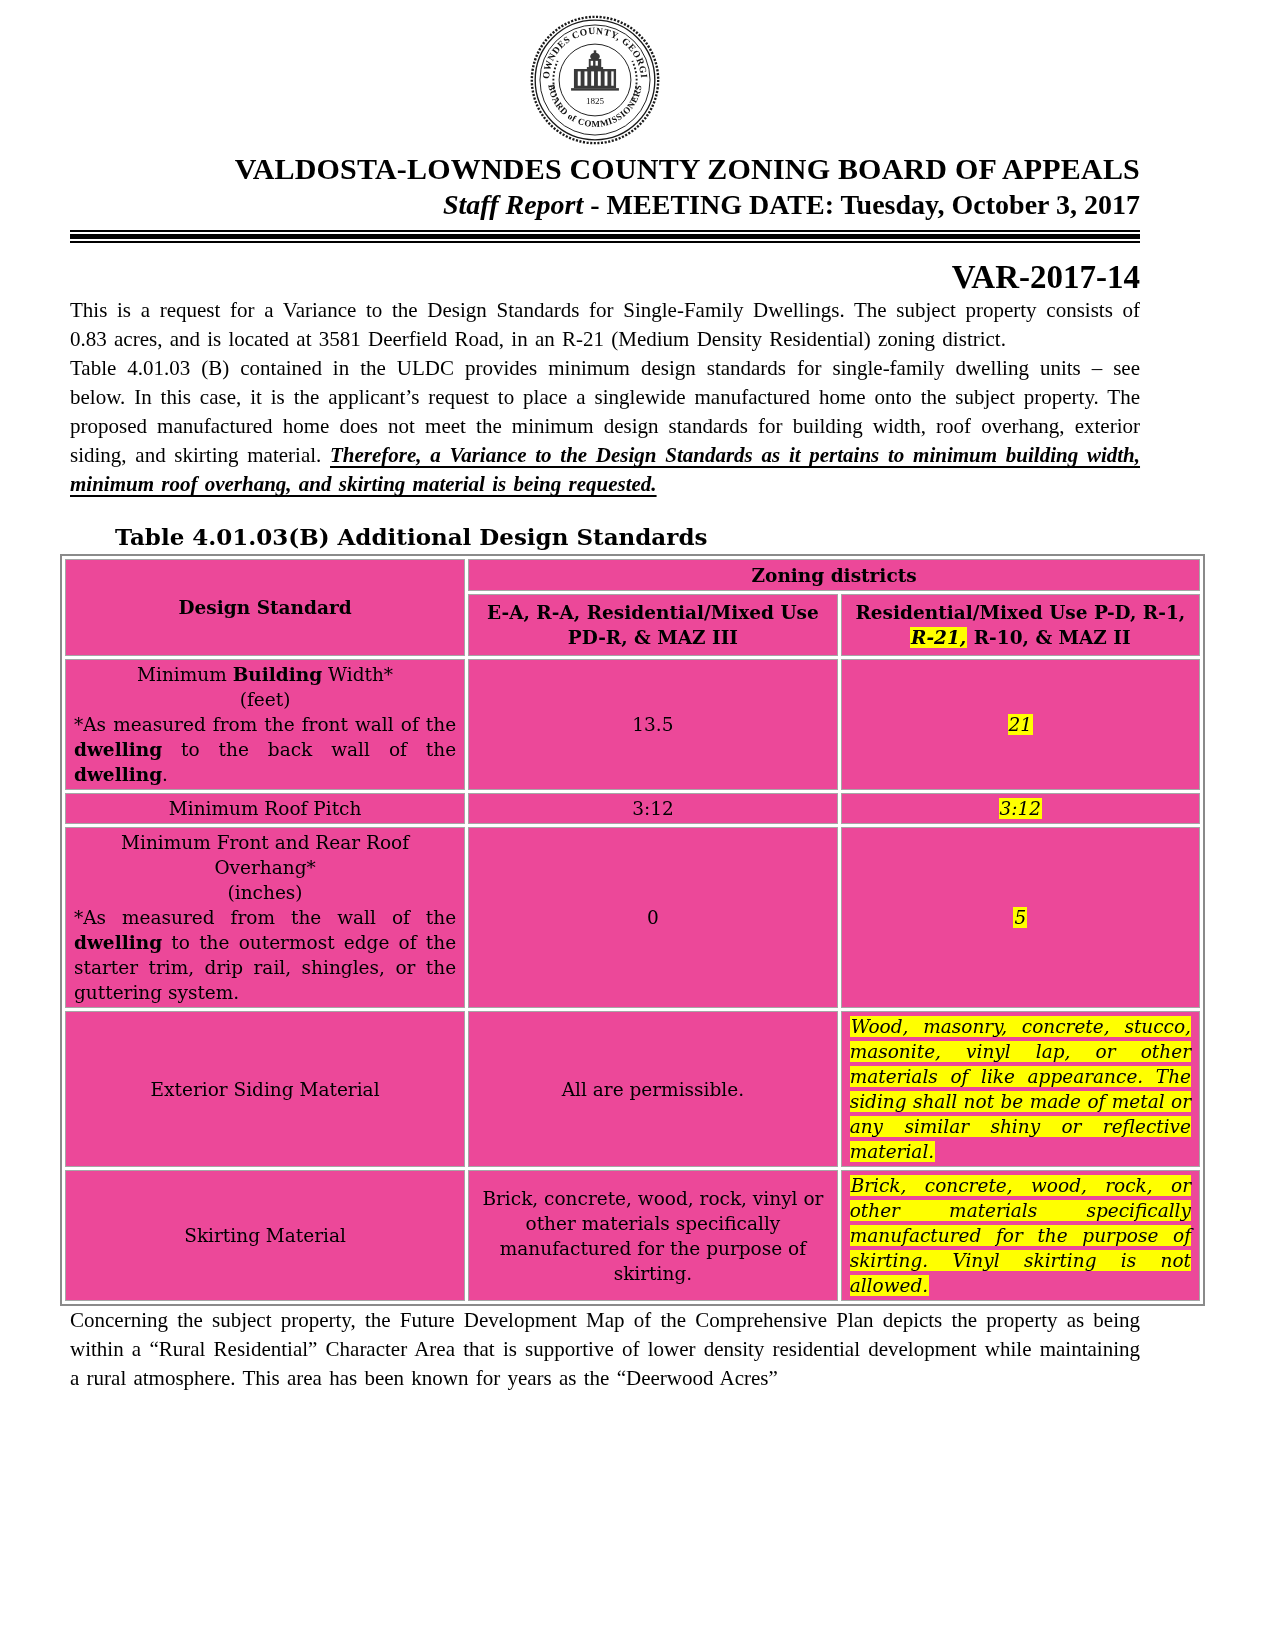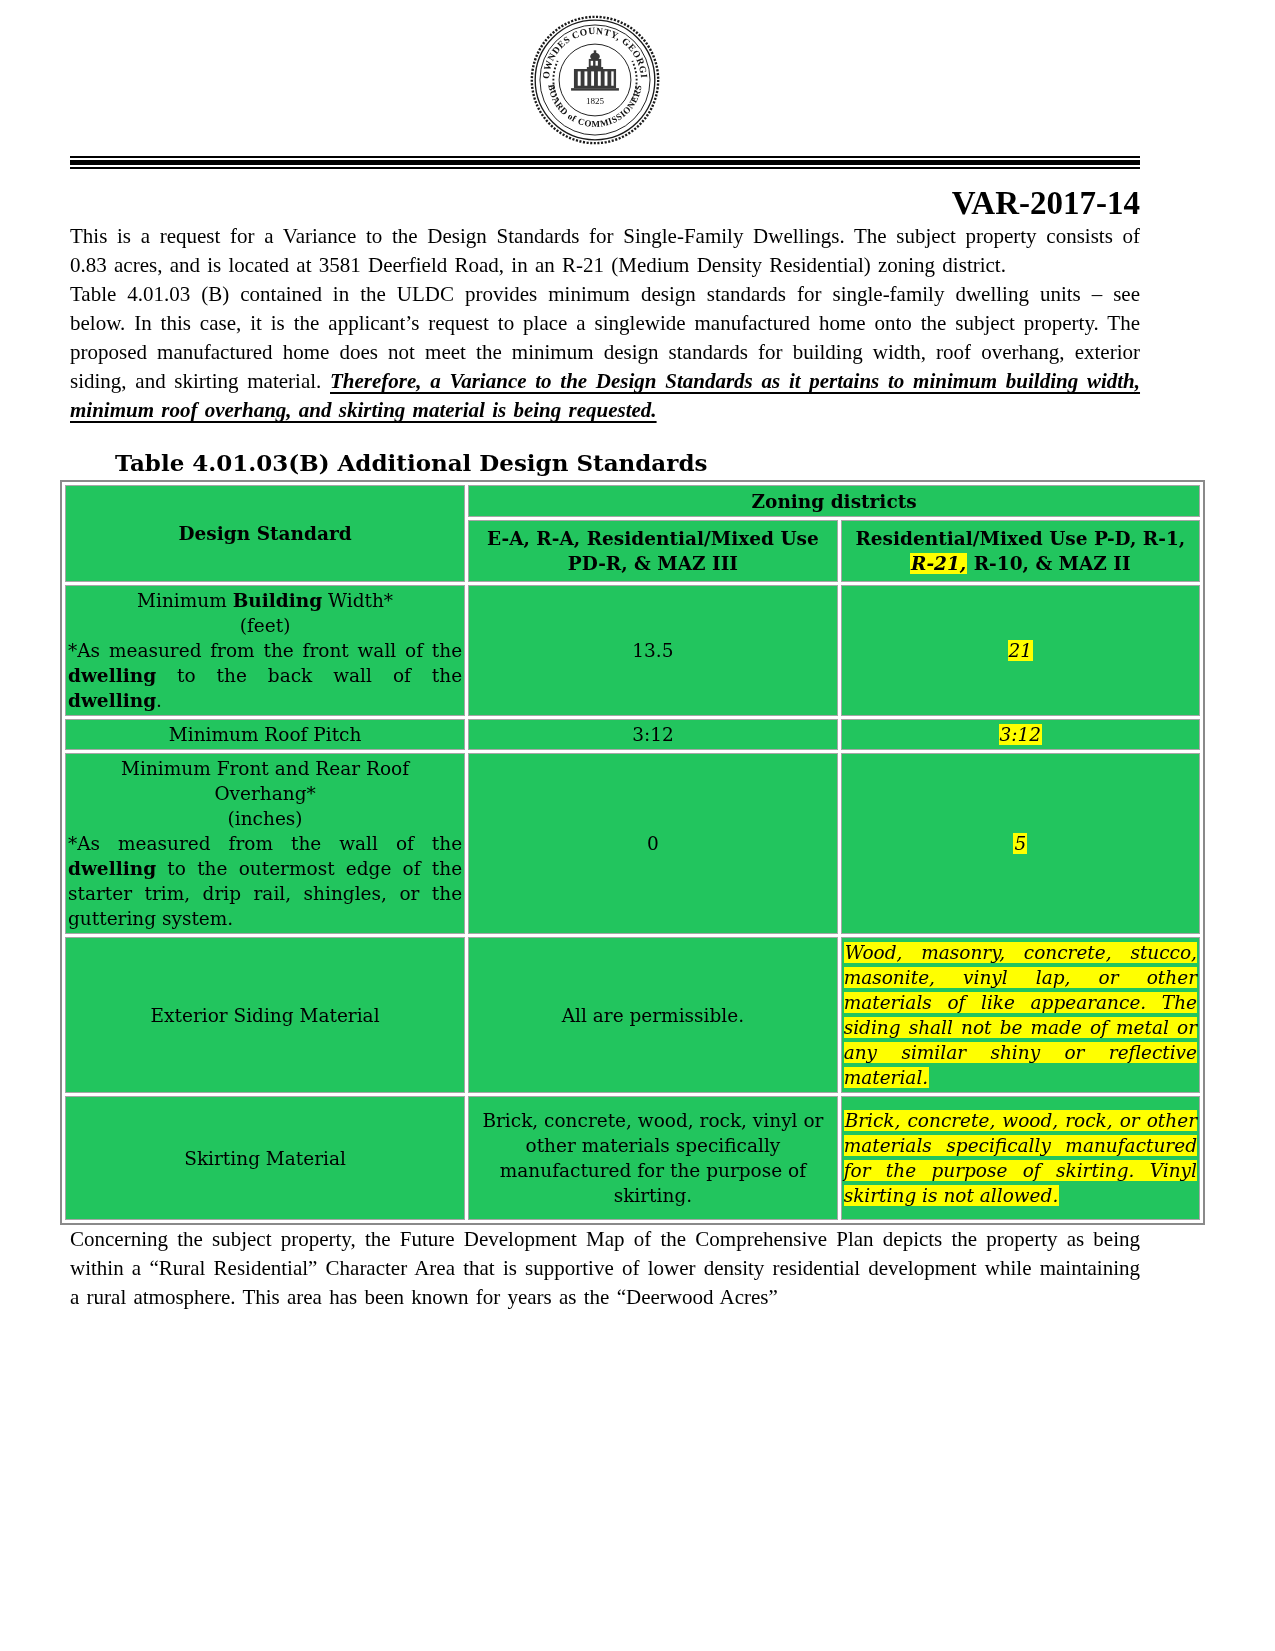--- a/index.html
+++ b/index.html
@@ -34,21 +34,21 @@
   }
   table.std{
     border-collapse:separate;border-spacing:3px;
     margin-left:-10px;width:1145px;
     border:2px solid #8a8a8a;background:#fff;
     font-family:"DejaVu Serif",serif;font-size:18.5px;line-height:25px;
     table-layout:fixed;
   }
   table.std td{
     border:1px solid #a6a6a6;vertical-align:middle;
-    padding:2px 2px;background:#22c55e;
+    padding:2px 8px;background:#ec4899;
   }
   .c1{width:392px;} .c2{width:362px;} .c3{width:352px;}
   td.center{text-align:center;}
   td.hdr{text-align:center;font-weight:bold;}
   .cell-title{text-align:center;}
   .cell-title.narrow{width:88%;margin:0 auto;}
   .cell-note{text-align:justify;}
   td.just{text-align:justify;}
   .h-group{height:26px;}
   .h-cols{height:56px;}
@@ -102,20 +102,24 @@
           <rect x="65.5" y="50" width="2.5" height="5"></rect>
           <rect x="70.5" y="50" width="2.5" height="5"></rect>
         </g>
       </g>
       <text x="70" y="95" text-anchor="middle" font-family="Liberation Serif, serif" font-size="9.5" fill="#111">1825</text>
     </svg>
   </div>
 
   <div class="content">
 
+    <div class="header-block">
+      <div class="org-title">VALDOSTA-LOWNDES COUNTY ZONING BOARD OF APPEALS</div>
+      <div class="meeting-line"><span class="it">Staff Report</span><span> - MEETING DATE:  Tuesday, October 3, 2017</span></div>
+    </div>
 
     <div class="rule">
         <div class="rule-thick"></div>
       </div>
 
     <div class="case-number">VAR-2017-14</div>
 
     <p class="body-p p1">This is a request for a Variance to the Design Standards for Single-Family Dwellings.   The subject property consists of 0.83 acres, and is located at 3581 Deerfield Road, in an R-21 (Medium Density Residential) zoning district.</p>
 
     <p class="body-p p2"><span>Table 4.01.03 (B) contained in the ULDC provides minimum design standards for single-family dwelling units – see below.  In this case, it is the applicant’s request to place a singlewide manufactured home onto the subject property.  The proposed manufactured home does not meet the minimum design standards for building width, roof overhang, exterior siding, and skirting material.   </span><span class="emph">Therefore, a Variance to the Design Standards as it pertains to minimum building width, minimum roof overhang, and skirting material is being requested.</span></p>

